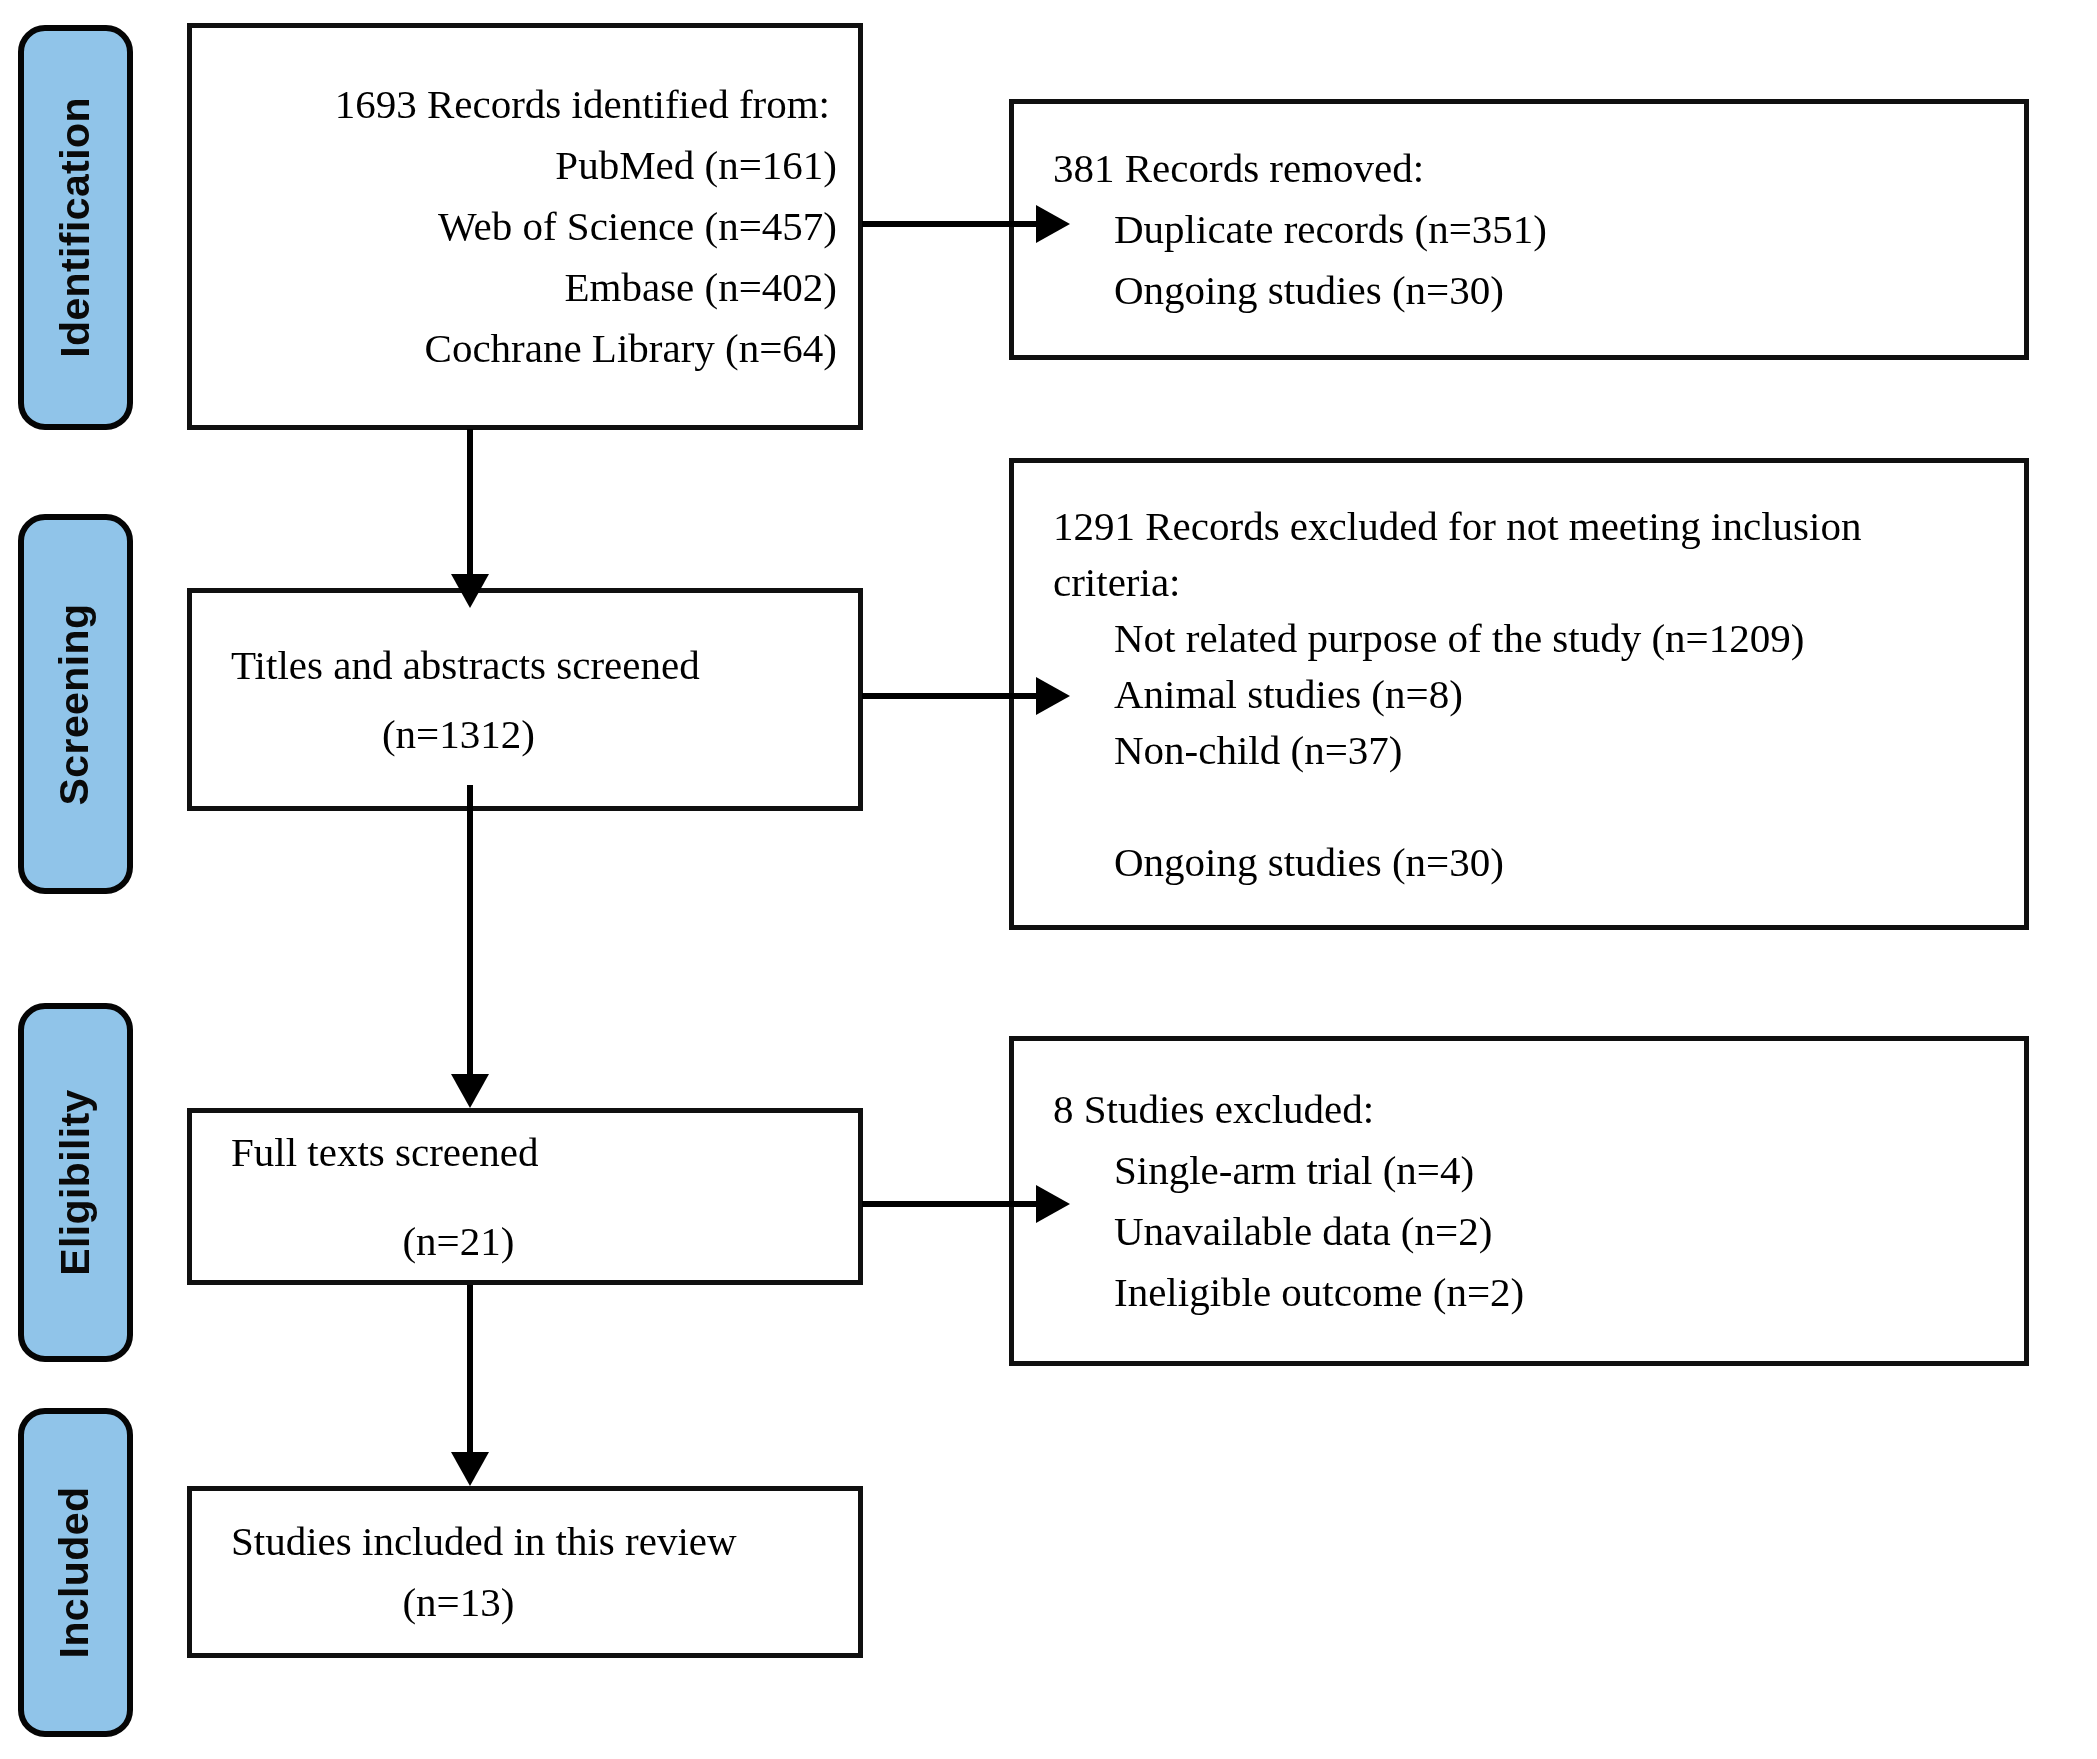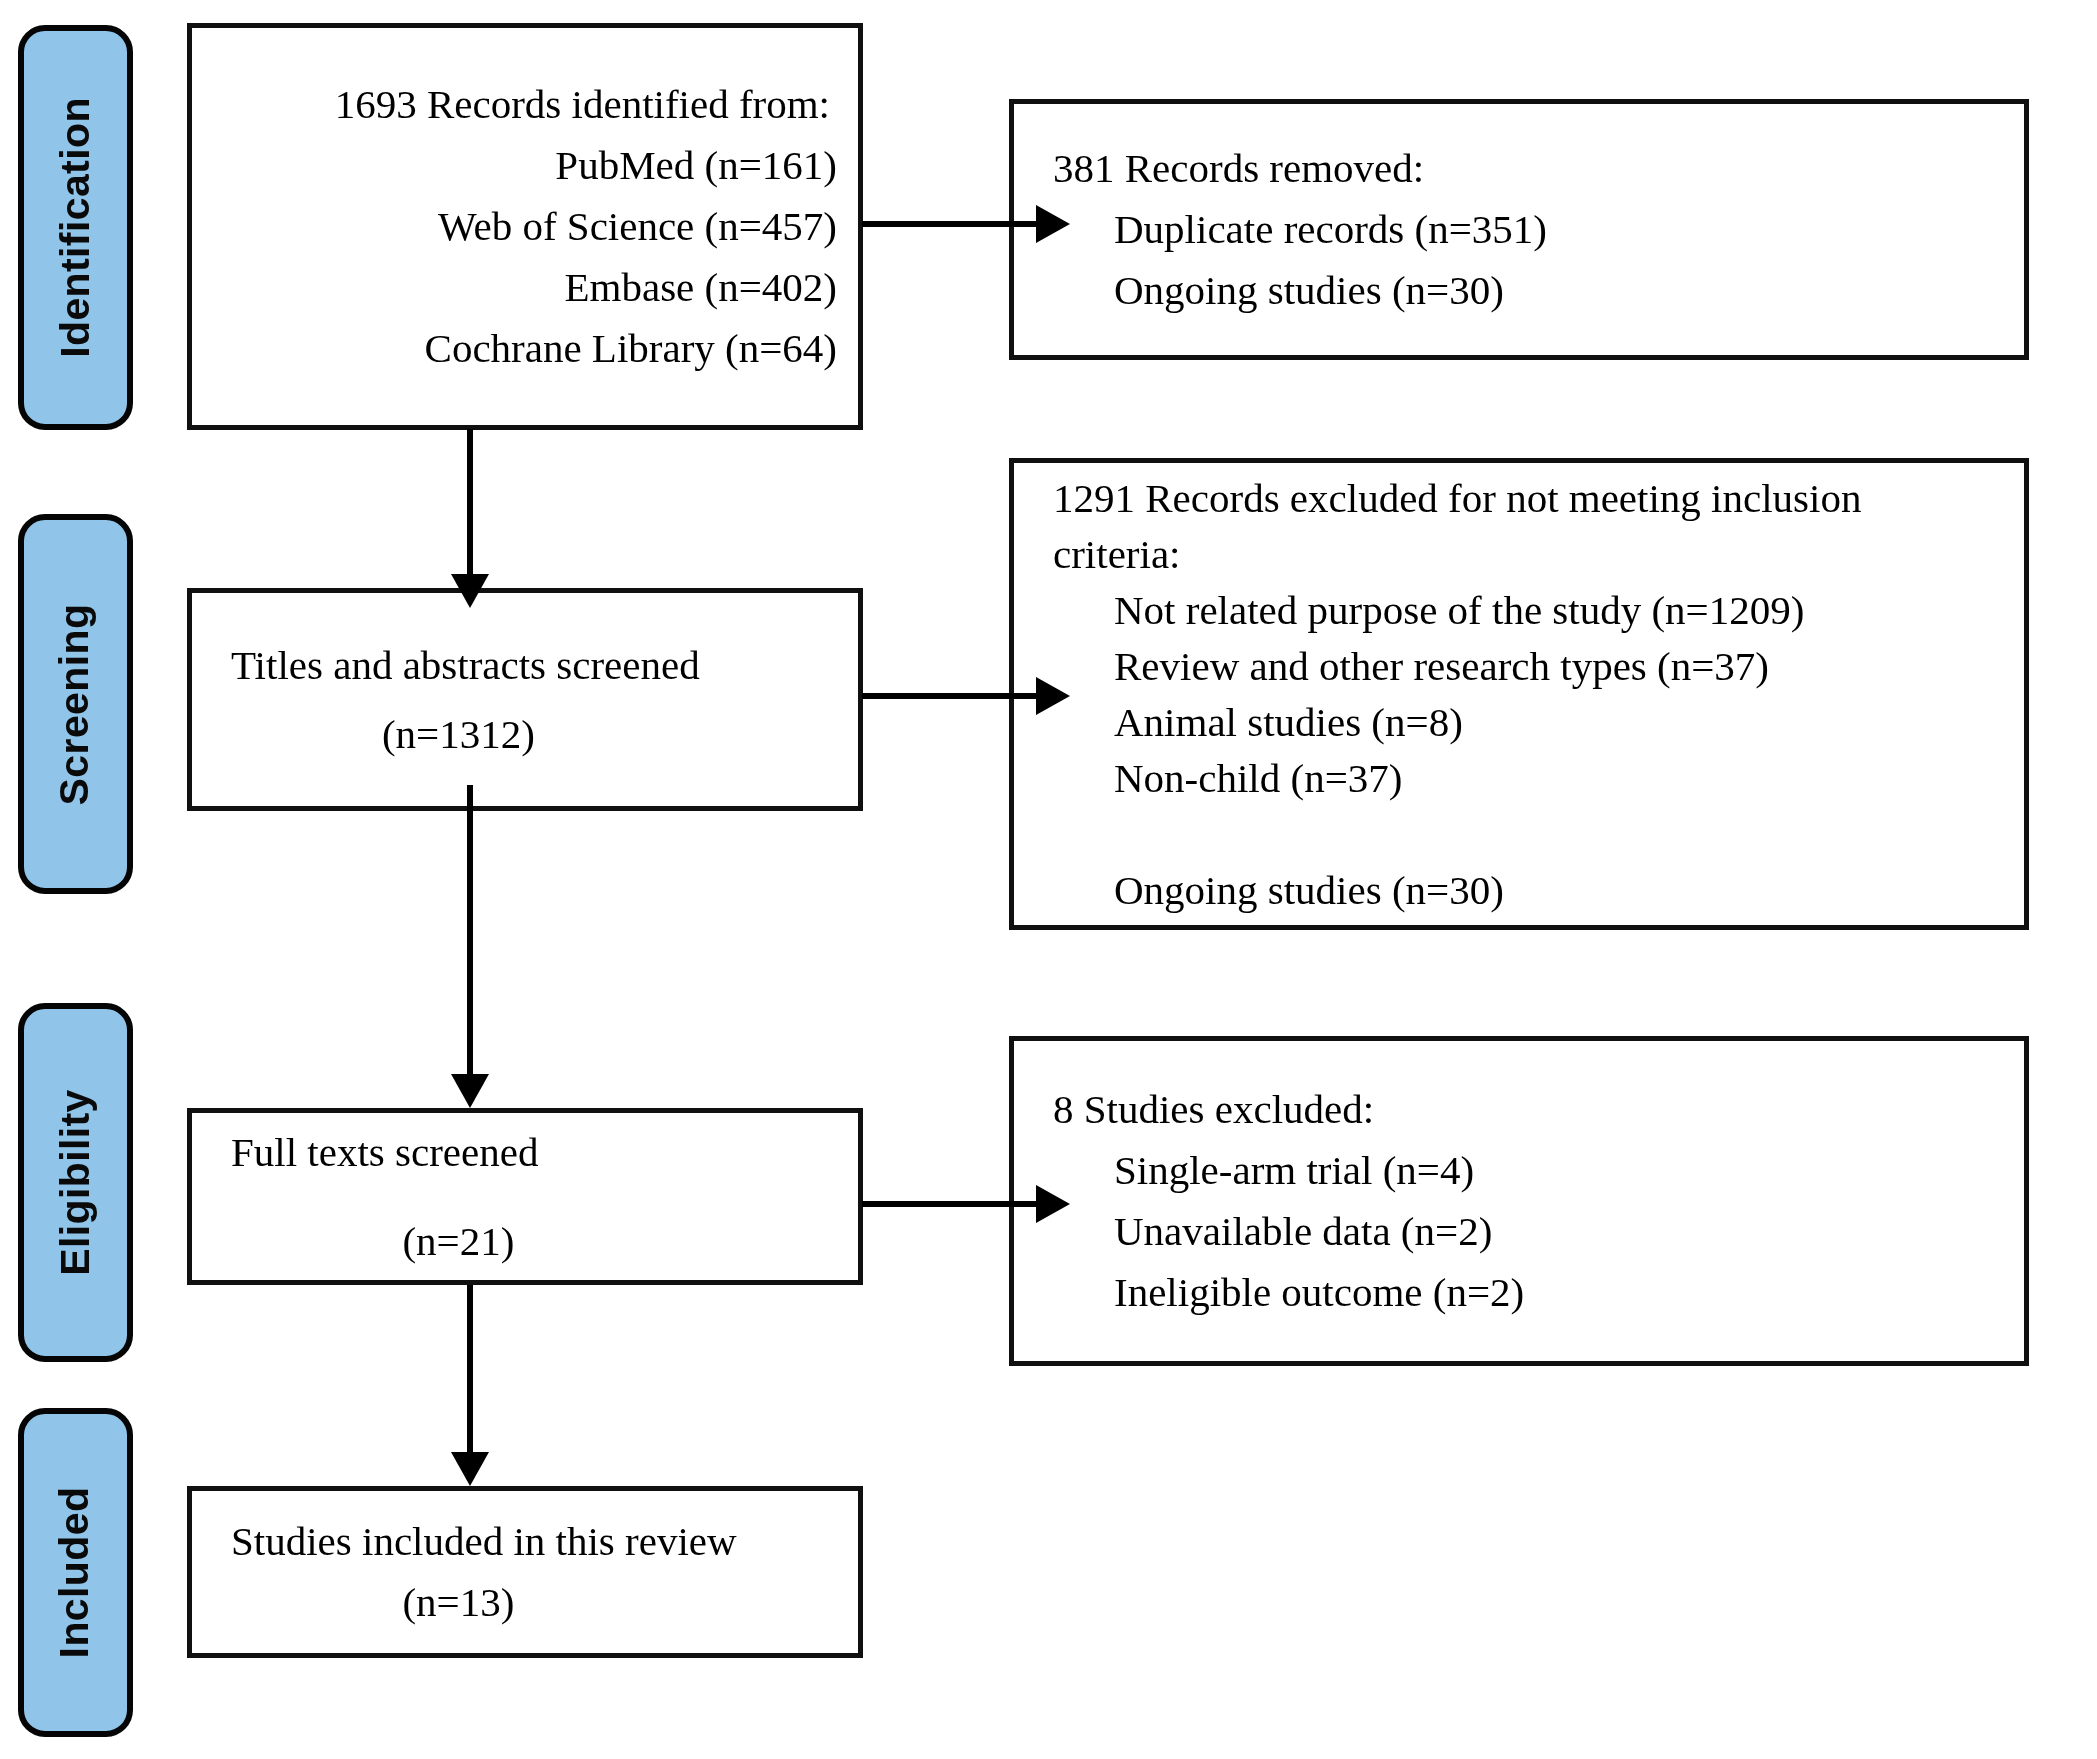--- a/index.html
+++ b/index.html
@@ -82,21 +82,20 @@
   </div>
 
   <div class="flow-box left-col" style="top:588px; height:223px;gap:8px;">
     <div class="hang">Titles and abstracts screened</div>
     <div class="n-line">(n=1312)</div>
   </div>
 
   <div class="flow-box right-col lh82" style="top:458px; height:472px;">
     <div class="hang lh82">1291 Records excluded for not meeting inclusion criteria:</div>
     <div class="item lh82">Not related purpose of the study (n=1209)</div>
-    <div class="item lh82">Review and other research types (n=37)</div>
     <div class="item lh82">Animal studies (n=8)</div>
     <div class="item lh82">Non-child (n=37)</div>
     <div class="spacer-line"></div>
     <div class="item lh82">Ongoing studies (n=30)</div>
   </div>
 
   <div class="flow-box left-col" style="top:1108px; height:177px;gap:28px;">
     <div class="hang">Full texts screened</div>
     <div class="n-line">(n=21)</div>
   </div>

